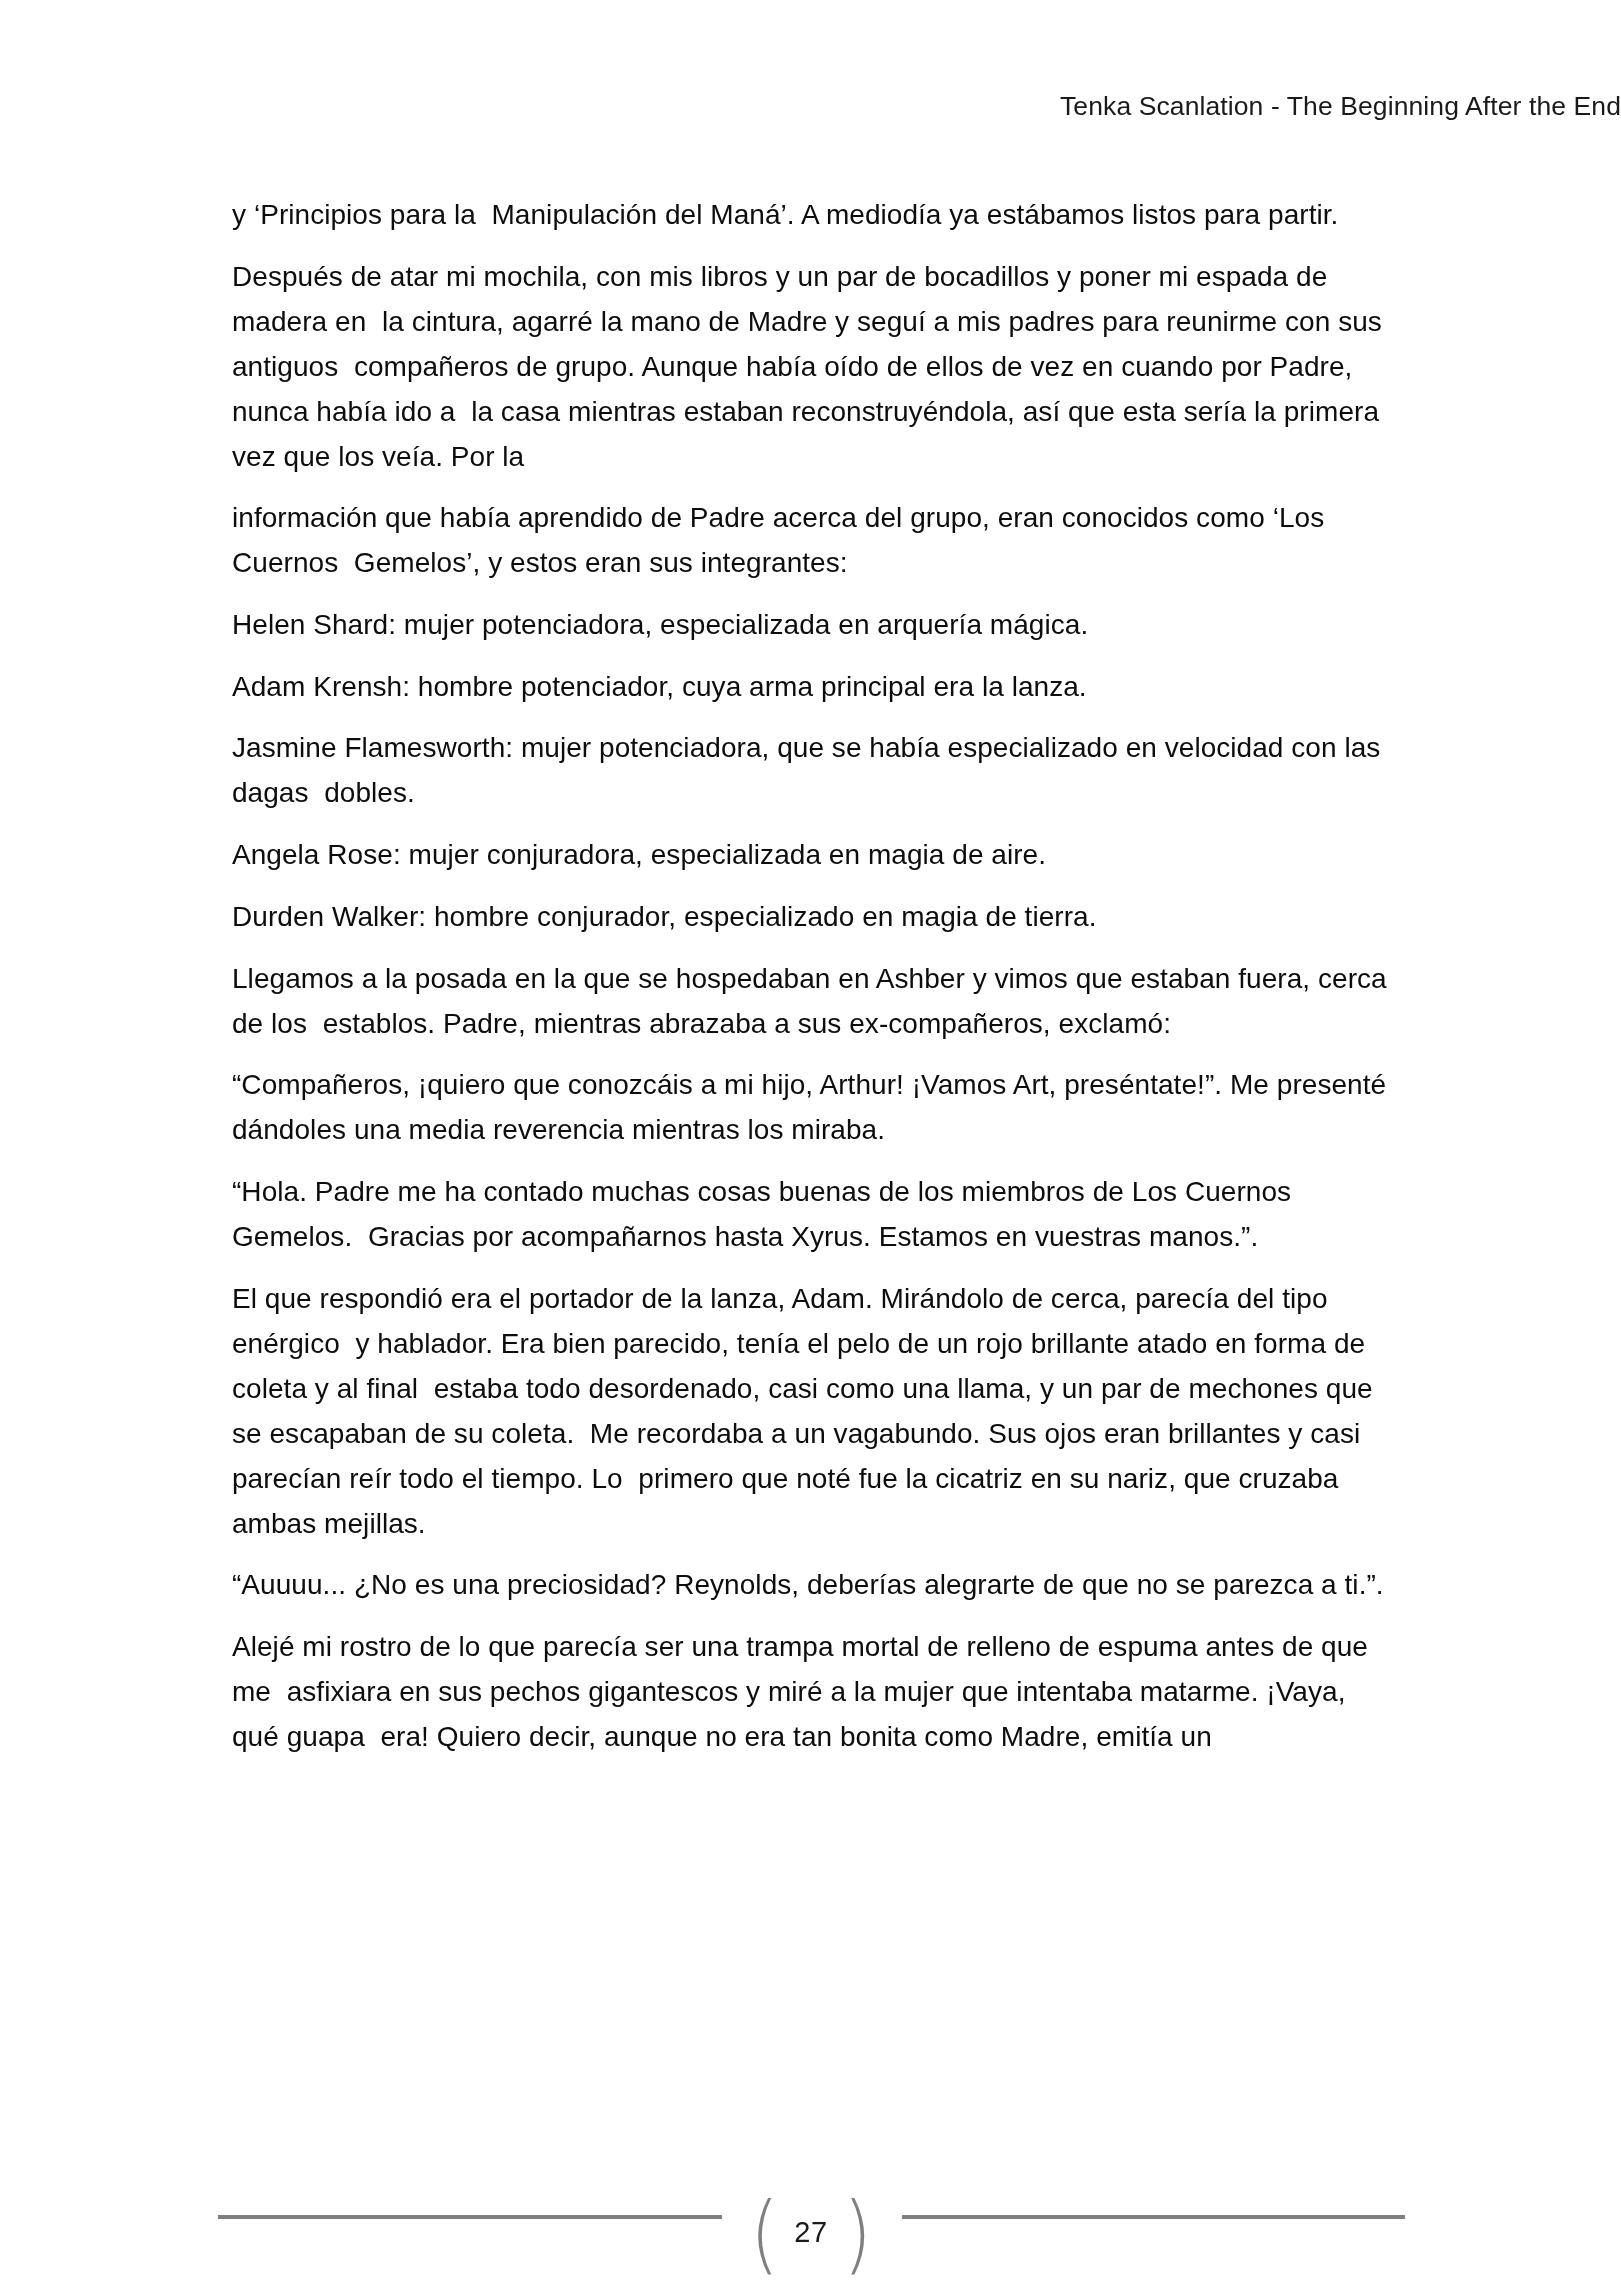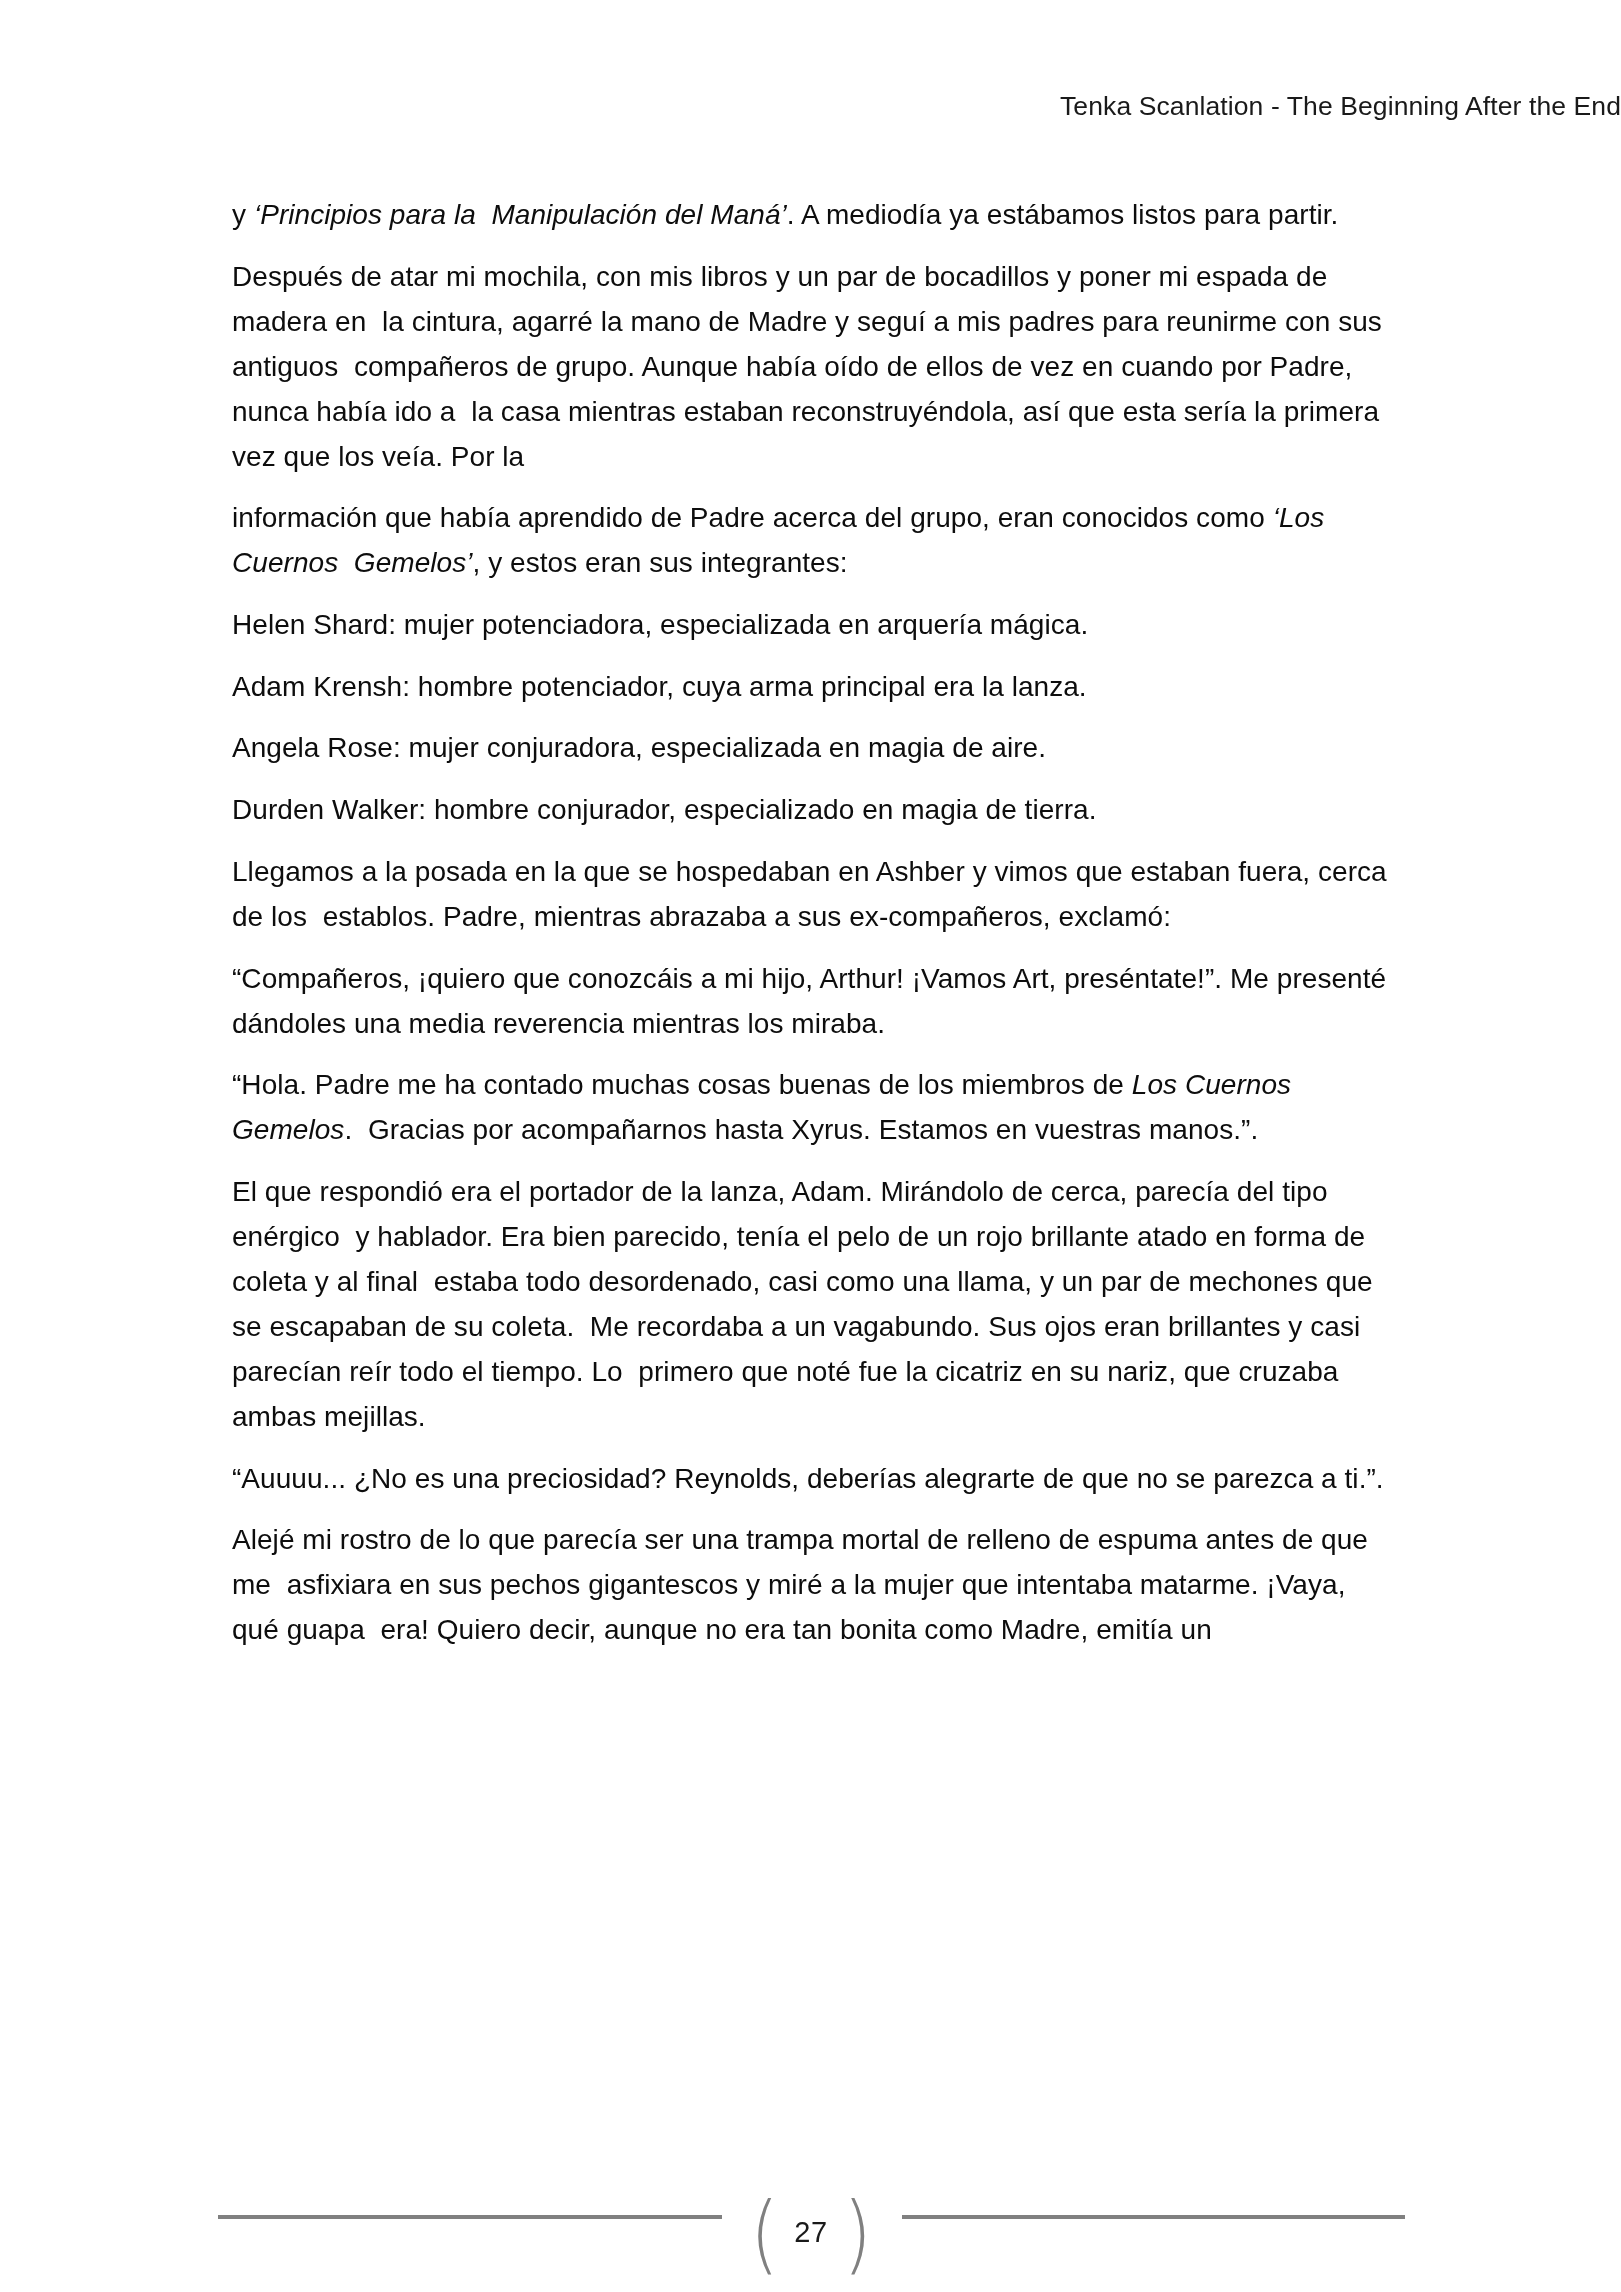--- a/index.html
+++ b/index.html
@@ -52,21 +52,21 @@
     font-size: 28px;
     line-height: 45px;
     color: #0d0d0d;
     text-align: left;
     font-weight: 400;
     letter-spacing: 0.05px;
     white-space: pre-wrap;
   }
   p.para:last-child { margin-bottom: 16px; }
 
-  .it { font-style: italic; }
+  .it { }
 
   
   .footer {
     position: absolute;
     left: 0;
     top: 2188px;
     width: 1621px;
     height: 88px;
   }
   .footer-rule {
@@ -113,20 +113,21 @@
 
   <div class="running-header">Tenka Scanlation - The Beginning After the End</div>
 
   <div class="body-column">
 
   <p class="para"><span>y </span><span class="it">‘Principios para la  Manipulación del Maná’</span><span>. A mediodía ya estábamos listos para partir.</span></p>
       <p class="para"><span>Después de atar mi mochila, con mis libros y un par de bocadillos y poner mi espada de madera en  la cintura, agarré la mano de Madre y seguí a mis padres para reunirme con sus antiguos  compañeros de grupo. Aunque había oído de ellos de vez en cuando por Padre, nunca había ido a  la casa mientras estaban reconstruyéndola, así que esta sería la primera vez que los veía. Por la</span></p>
       <p class="para"><span>información que había aprendido de Padre acerca del grupo, eran conocidos como </span><span class="it">‘Los Cuernos  Gemelos’</span><span>, y estos eran sus integrantes:</span></p>
       <p class="para"><span>Helen Shard: mujer potenciadora, especializada en arquería mágica.</span></p>
       <p class="para"><span>Adam Krensh: hombre potenciador, cuya arma principal era la lanza.</span></p>
+      <p class="para"><span>Jasmine Flamesworth: mujer potenciadora, que se había especializado en velocidad con las dagas  dobles.</span></p>
       <p class="para"><span>Angela Rose: mujer conjuradora, especializada en magia de aire.</span></p>
       <p class="para"><span>Durden Walker: hombre conjurador, especializado en magia de tierra.</span></p>
       <p class="para"><span>Llegamos a la posada en la que se hospedaban en Ashber y vimos que estaban fuera, cerca de los  establos. Padre, mientras abrazaba a sus ex-compañeros, exclamó:</span></p>
       <p class="para"><span>“Compañeros, ¡quiero que conozcáis a mi hijo, Arthur! ¡Vamos Art, preséntate!”. Me presenté dándoles una media reverencia mientras los miraba.</span></p>
       <p class="para"><span>“Hola. Padre me ha contado muchas cosas buenas de los miembros de </span><span class="it">Los Cuernos Gemelos</span><span>.  Gracias por acompañarnos hasta Xyrus. Estamos en vuestras manos.”.</span></p>
       <p class="para"><span>El que respondió era el portador de la lanza, Adam. Mirándolo de cerca, parecía del tipo enérgico  y hablador. Era bien parecido, tenía el pelo de un rojo brillante atado en forma de coleta y al final  estaba todo desordenado, casi como una llama, y un par de mechones que se escapaban de su coleta.  Me recordaba a un vagabundo. Sus ojos eran brillantes y casi parecían reír todo el tiempo. Lo  primero que noté fue la cicatriz en su nariz, que cruzaba ambas mejillas.</span></p>
       <p class="para"><span>“Auuuu... ¿No es una preciosidad? Reynolds, deberías alegrarte de que no se parezca a ti.”.</span></p>
       <p class="para"><span>Alejé mi rostro de lo que parecía ser una trampa mortal de relleno de espuma antes de que me  asfixiara en sus pechos gigantescos y miré a la mujer que intentaba matarme. ¡Vaya, qué guapa  era! Quiero decir, aunque no era tan bonita como Madre, emitía un</span></p>
     </div>
 

